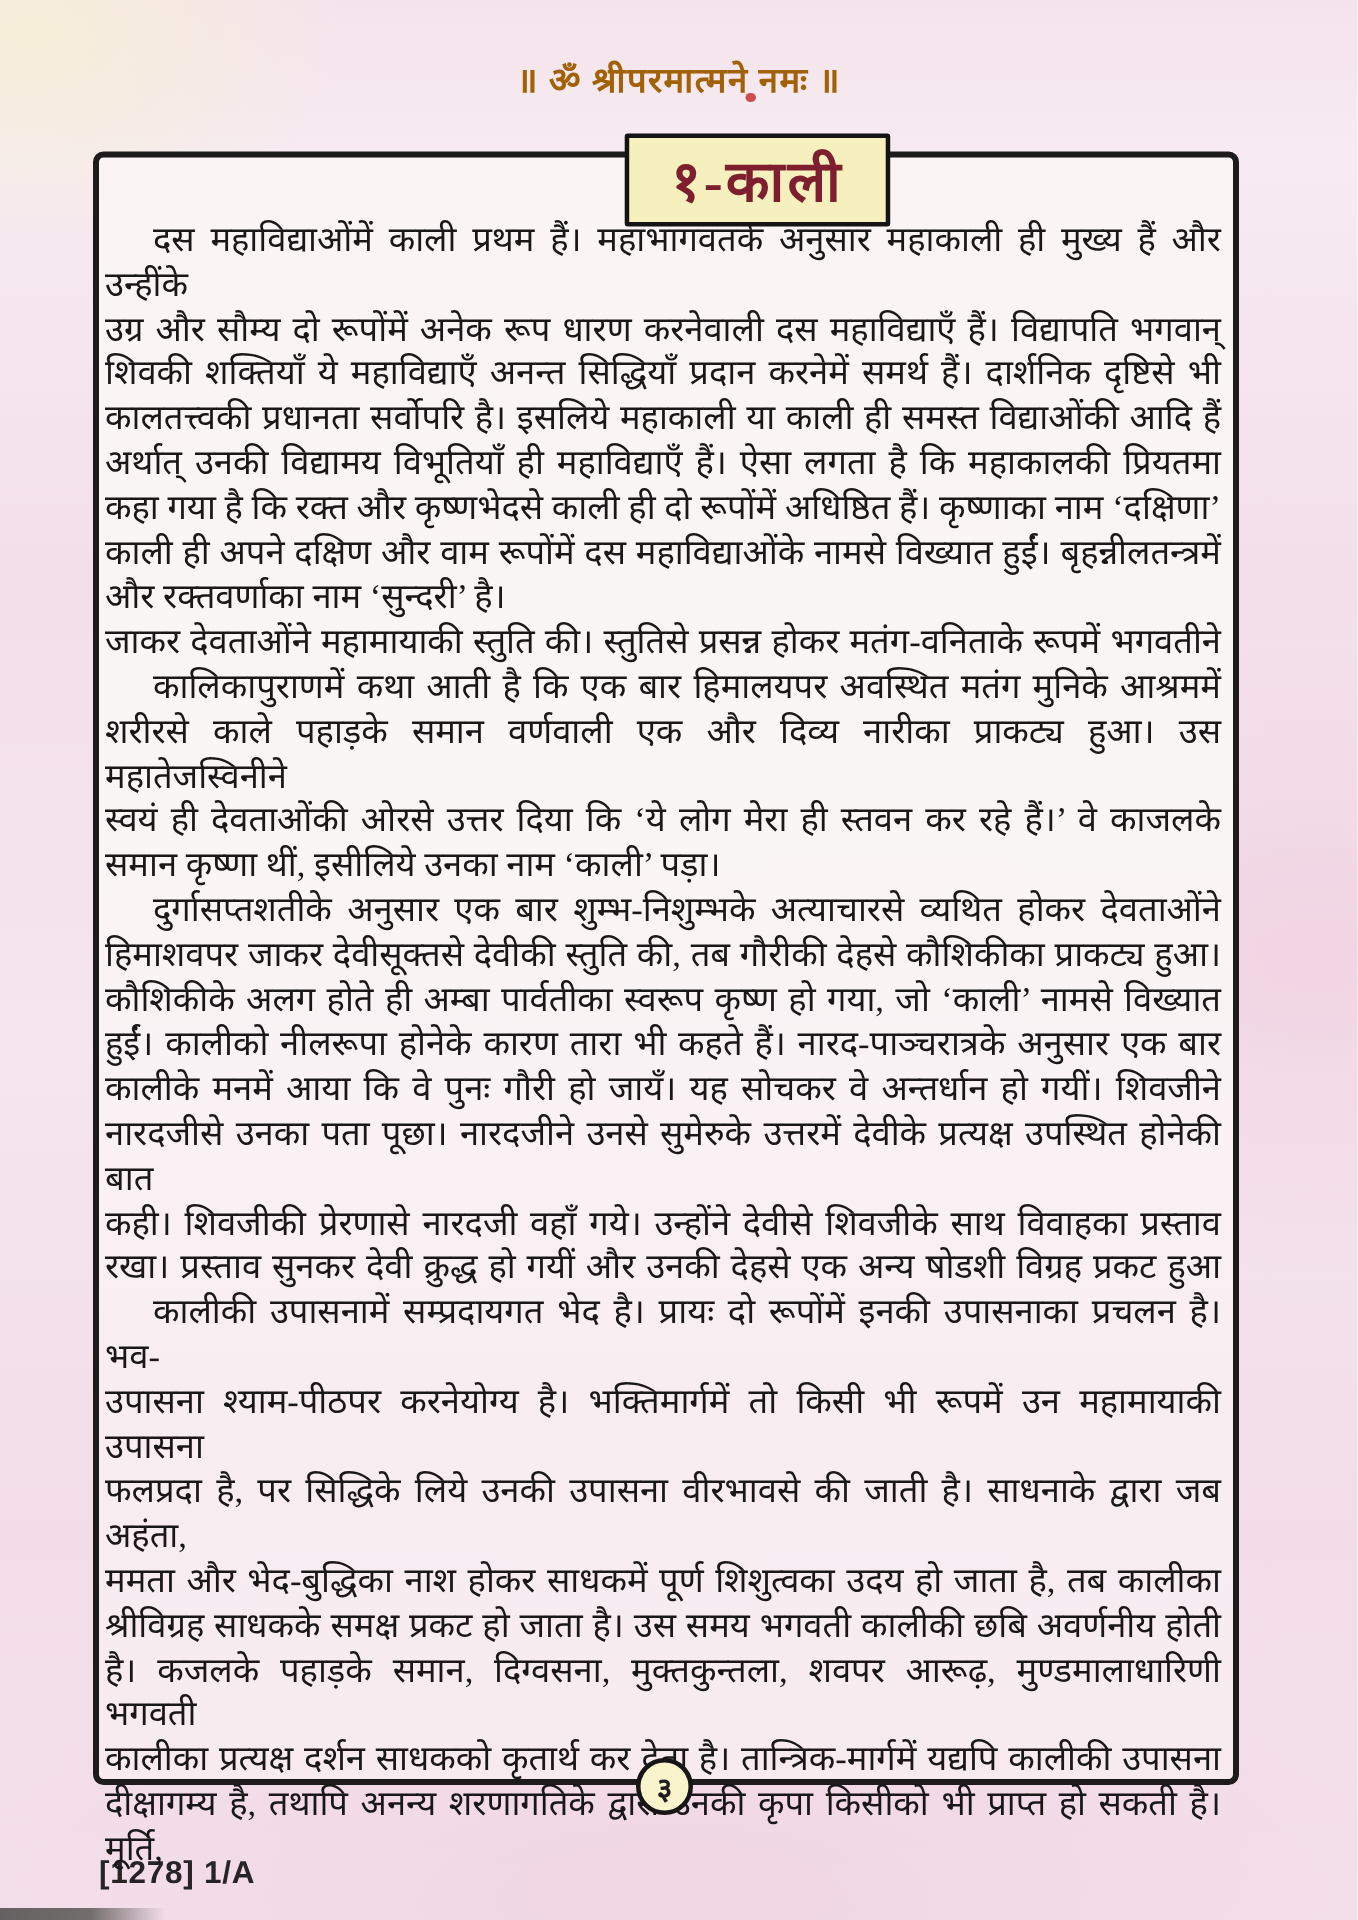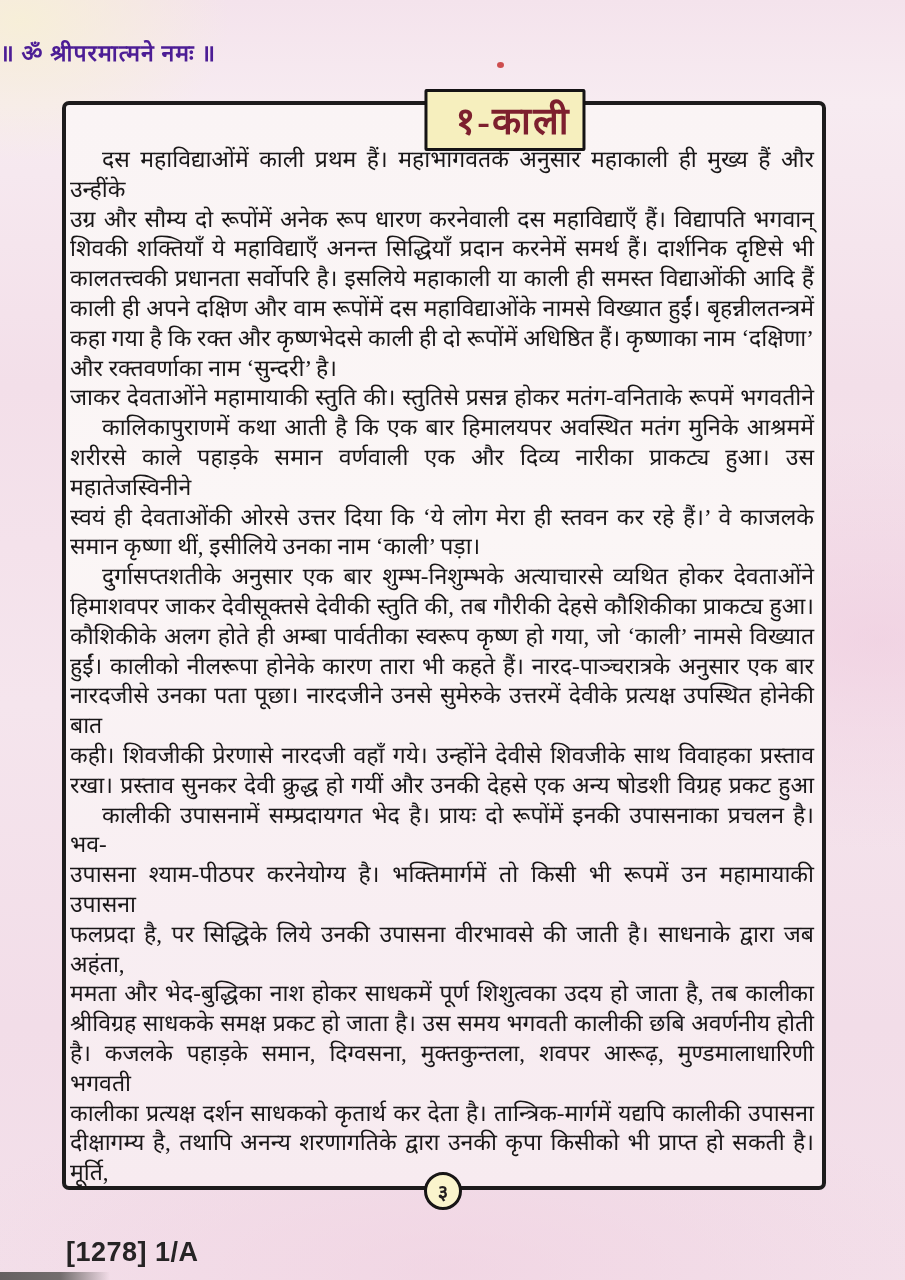--- a/index.html
+++ b/index.html
@@ -11,42 +11,43 @@
     background:
       radial-gradient(ellipse 300px 200px at 20px 20px, rgba(247,240,214,.9), rgba(247,240,214,0) 70%),
       radial-gradient(ellipse 500px 300px at 880px 640px, rgba(238,199,220,.55), rgba(238,199,220,0) 70%),
       radial-gradient(ellipse 700px 260px at 450px 1270px, rgba(240,208,224,.6), rgba(240,208,224,0) 75%),
       linear-gradient(180deg, #f4e3ec 0%, #f7ebf1 8%, #f3dfe9 30%, #f5e5ed 55%, #f2dde8 80%, #f3e0ea 100%);
   }
 
   .invocation {
     position: absolute;
     top: 36px; left: 0; width: 905px;
+    text-align: center;
     font-size: 23px; font-weight: bold;
-    color: #4c1d95;
+    color: #a16207;
     letter-spacing: 1px;
   }
 
   .frame {
     position: absolute;
     left: 62px; top: 101px;
     width: 756px; height: 1081px;
     border: 4px solid #1d1b1c;
     border-radius: 7px;
     background: linear-gradient(180deg, #faf4f5 0%, #fbf6f6 40%, #f8eef2 75%, #f7ebf0 100%);
   }
 
   .title-box {
     position: absolute;
     left: 505px; top: 89px;
     transform: translateX(-50%);
     background: #f6efbe;
     border: 3px solid #151314;
     border-radius: 2px;
-    padding: 1px 12px 3px 28px;
+    padding: 1px 28px 3px 28px;
     z-index: 3;
   }
   .title-text {
     font-size: 38px; font-weight: bold;
     color: #7d1f2e;
     letter-spacing: 2px;
     white-space: nowrap;
   }
 
   .page-text {
@@ -74,21 +75,21 @@
     display: flex; align-items: center; justify-content: center;
     font-size: 20px; font-weight: bold; color: #211d1e;
     z-index: 4;
   }
 
   .footer-code {
     position: absolute;
     left: 66px; top: 1237px;
     font-family: "Liberation Sans", sans-serif;
     font-weight: bold;
-    font-size: 27px;
+    font-size: 21px;
     color: #262425;
     letter-spacing: .5px;
   }
 
   .red-speck {
     position: absolute;
     left: 497px; top: 62px;
     width: 7px; height: 6px;
     background: #c53131;
     border-radius: 50%;
@@ -115,36 +116,38 @@
 <div class="title-box">
   <span class="title-text">१-काली</span>
 </div>
 
 <div class="page-text">
     <div class="para">
       <div class="line first">दस महाविद्याओंमें काली प्रथम हैं। महाभागवतके अनुसार महाकाली ही मुख्य हैं और उन्हींके</div>
       <div class="line">उग्र और सौम्य दो रूपोंमें अनेक रूप धारण करनेवाली दस महाविद्याएँ हैं। विद्यापति भगवान्</div>
       <div class="line">शिवकी शक्तियाँ ये महाविद्याएँ अनन्त सिद्धियाँ प्रदान करनेमें समर्थ हैं। दार्शनिक दृष्टिसे भी</div>
       <div class="line">कालतत्त्वकी प्रधानता सर्वोपरि है। इसलिये महाकाली या काली ही समस्त विद्याओंकी आदि हैं</div>
+      <div class="line">अर्थात् उनकी विद्यामय विभूतियाँ ही महाविद्याएँ हैं। ऐसा लगता है कि महाकालकी प्रियतमा</div>
+      <div class="line">कहा गया है कि रक्त और कृष्णभेदसे काली ही दो रूपोंमें अधिष्ठित हैं। कृष्णाका नाम ‘दक्षिणा’</div>
       <div class="line">काली ही अपने दक्षिण और वाम रूपोंमें दस महाविद्याओंके नामसे विख्यात हुईं। बृहन्नीलतन्त्रमें</div>
-      <div class="line">कहा गया है कि रक्त और कृष्णभेदसे काली ही दो रूपोंमें अधिष्ठित हैं। कृष्णाका नाम ‘दक्षिणा’</div>
       <div class="line last">और रक्तवर्णाका नाम ‘सुन्दरी’ है।</div>
     </div>
     <div class="para">
       <div class="line">जाकर देवताओंने महामायाकी स्तुति की। स्तुतिसे प्रसन्न होकर मतंग-वनिताके रूपमें भगवतीने</div>
       <div class="line first">कालिकापुराणमें कथा आती है कि एक बार हिमालयपर अवस्थित मतंग मुनिके आश्रममें</div>
       <div class="line">शरीरसे काले पहाड़के समान वर्णवाली एक और दिव्य नारीका प्राकट्य हुआ। उस महातेजस्विनीने</div>
       <div class="line">स्वयं ही देवताओंकी ओरसे उत्तर दिया कि ‘ये लोग मेरा ही स्तवन कर रहे हैं।’ वे काजलके</div>
       <div class="line last">समान कृष्णा थीं, इसीलिये उनका नाम ‘काली’ पड़ा।</div>
     </div>
     <div class="para">
       <div class="line first">दुर्गासप्तशतीके अनुसार एक बार शुम्भ-निशुम्भके अत्याचारसे व्यथित होकर देवताओंने</div>
       <div class="line">हिमाशवपर जाकर देवीसूक्तसे देवीकी स्तुति की, तब गौरीकी देहसे कौशिकीका प्राकट्य हुआ।</div>
       <div class="line">कौशिकीके अलग होते ही अम्बा पार्वतीका स्वरूप कृष्ण हो गया, जो ‘काली’ नामसे विख्यात</div>
       <div class="line">हुईं। कालीको नीलरूपा होनेके कारण तारा भी कहते हैं। नारद-पाञ्चरात्रके अनुसार एक बार</div>
+      <div class="line">कालीके मनमें आया कि वे पुनः गौरी हो जायँ। यह सोचकर वे अन्तर्धान हो गयीं। शिवजीने</div>
       <div class="line">नारदजीसे उनका पता पूछा। नारदजीने उनसे सुमेरुके उत्तरमें देवीके प्रत्यक्ष उपस्थित होनेकी बात</div>
       <div class="line">कही। शिवजीकी प्रेरणासे नारदजी वहाँ गये। उन्होंने देवीसे शिवजीके साथ विवाहका प्रस्ताव</div>
       <div class="line">रखा। प्रस्ताव सुनकर देवी क्रुद्ध हो गयीं और उनकी देहसे एक अन्य षोडशी विग्रह प्रकट हुआ</div>
     </div>
     <div class="para">
       <div class="line first">कालीकी उपासनामें सम्प्रदायगत भेद है। प्रायः दो रूपोंमें इनकी उपासनाका प्रचलन है। भव-</div>
       <div class="line">उपासना श्याम-पीठपर करनेयोग्य है। भक्तिमार्गमें तो किसी भी रूपमें उन महामायाकी उपासना</div>
       <div class="line">फलप्रदा है, पर सिद्धिके लिये उनकी उपासना वीरभावसे की जाती है। साधनाके द्वारा जब अहंता,</div>
       <div class="line">ममता और भेद-बुद्धिका नाश होकर साधकमें पूर्ण शिशुत्वका उदय हो जाता है, तब कालीका</div>
       <div class="line">श्रीविग्रह साधकके समक्ष प्रकट हो जाता है। उस समय भगवती कालीकी छबि अवर्णनीय होती</div>

